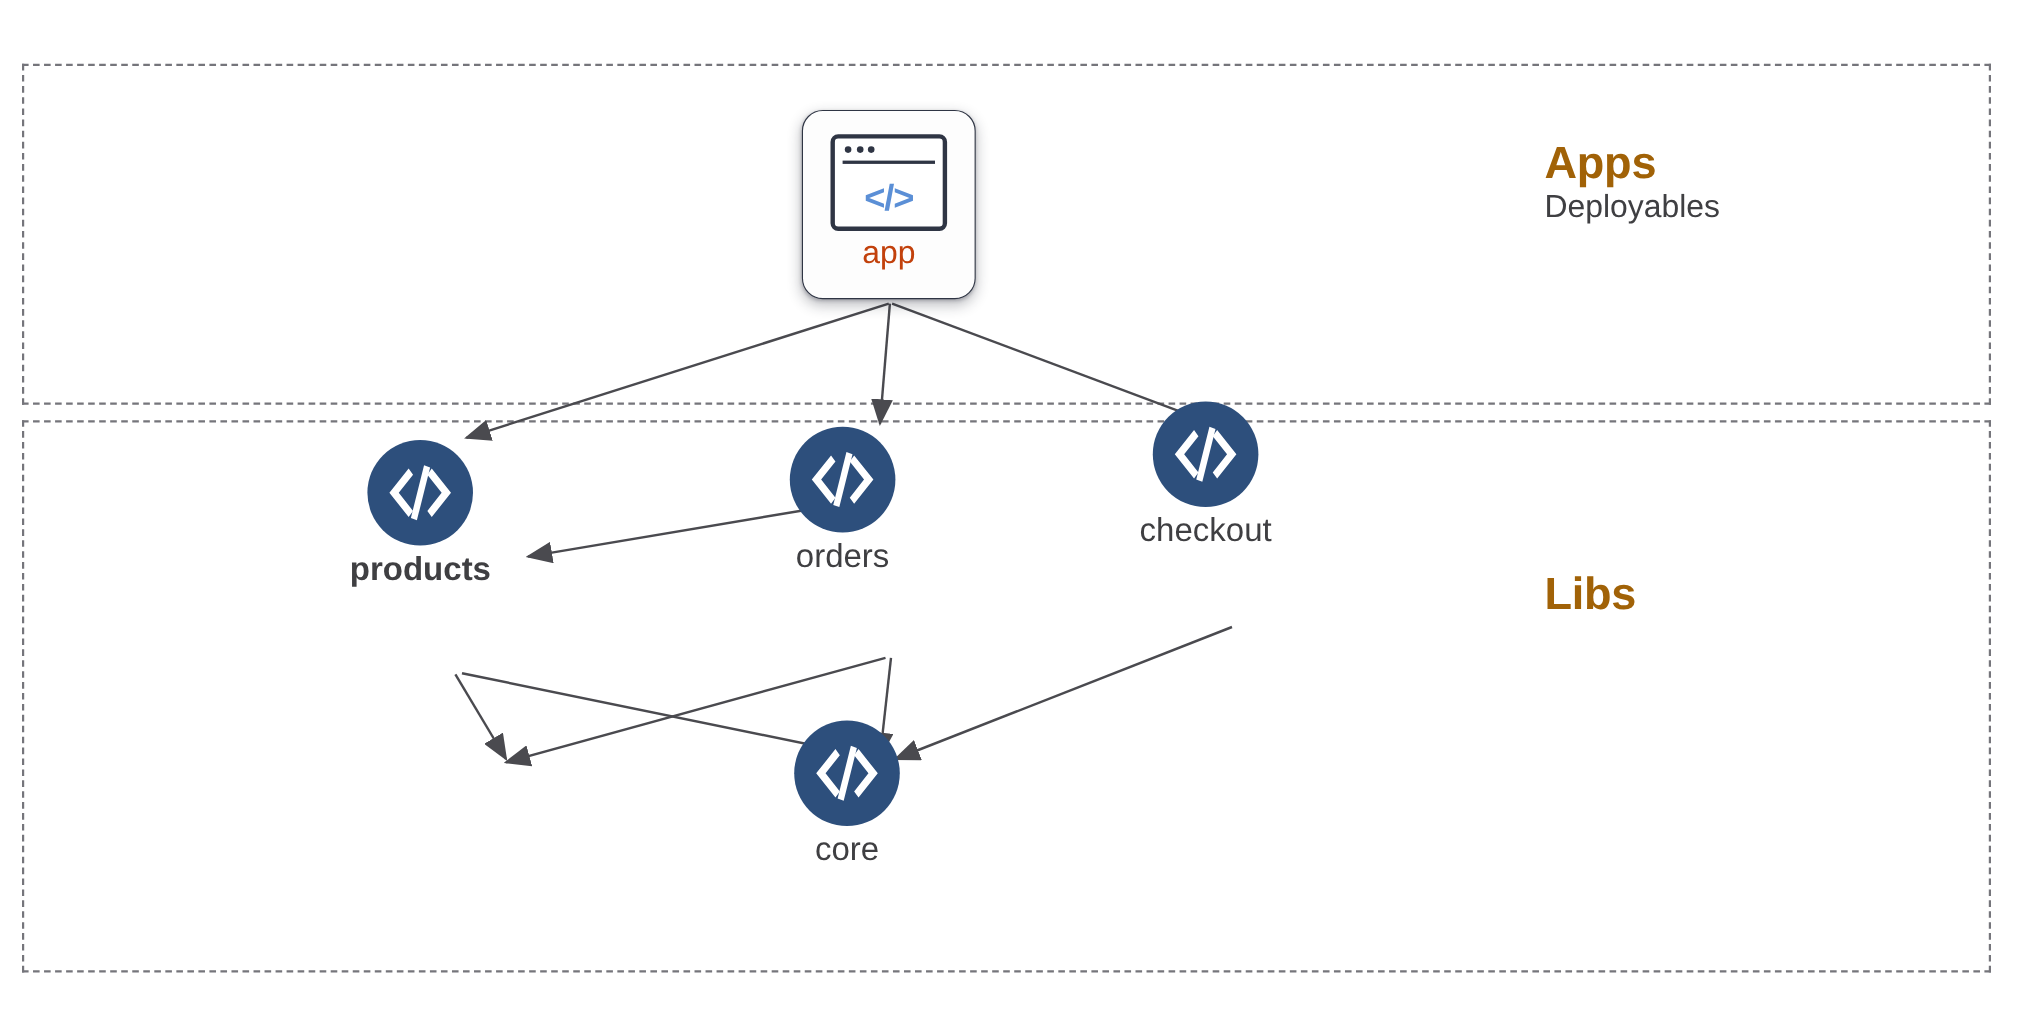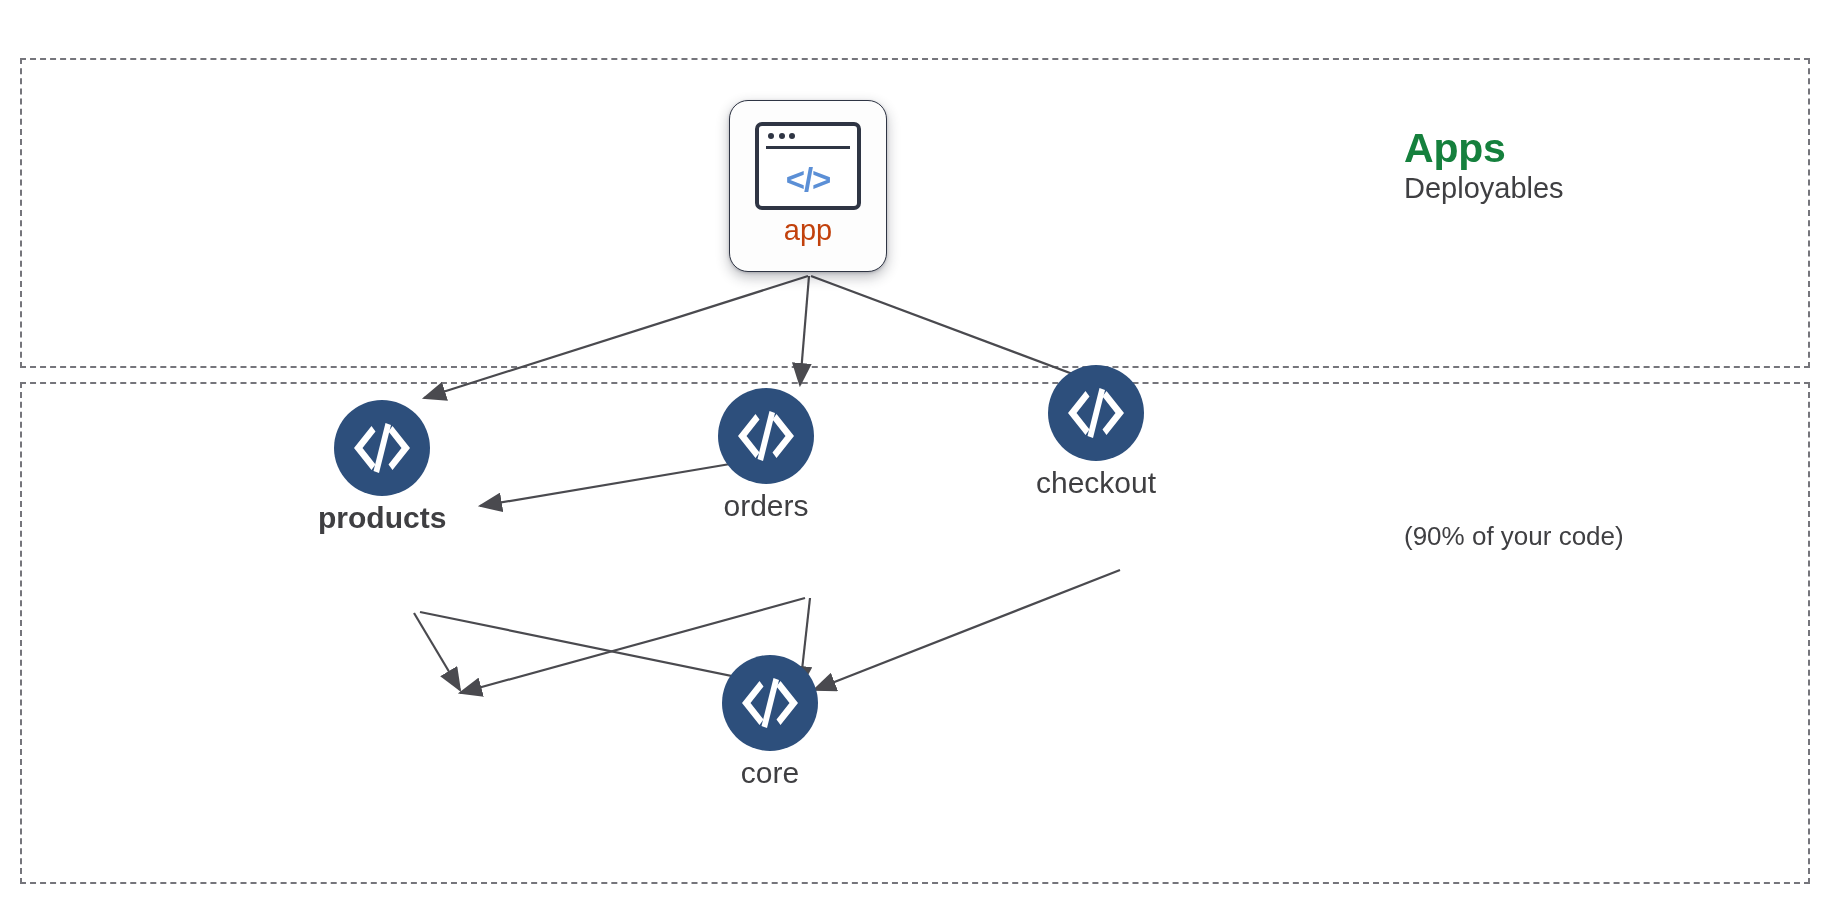--- a/index.html
+++ b/index.html
@@ -37,21 +37,21 @@
     color: #3c3c3f;
     text-align: left;
     white-space: nowrap;
   }
   .zone-caption .caption-title {
     display: block;
     font-size: 41px;
     font-weight: 700;
     letter-spacing: -0.2px;
     line-height: 1.02;
-    color: #15803d;
+    color: #a16207;
   }
   .zone-caption .caption-sub {
     display: block;
     font-size: 29px;
     font-weight: 400;
     line-height: 1.28;
     color: #3f3f42;
   }
   #caption-apps { left: 1404px; top: 128px; }
   #caption-libs { left: 1404px; top: 520px; }
@@ -184,21 +184,21 @@
 
   <div class="zone" id="zone-apps"></div>
   <div class="zone" id="zone-libs"></div>
 
   <div class="zone-caption" id="caption-apps">
     <span class="caption-title">Apps</span>
     <span class="caption-sub">Deployables</span>
   </div>
 
   <div class="zone-caption" id="caption-libs">
-    <span class="caption-sub">(90% of your code)</span>
+    <span class="caption-title">Libs</span>
   </div>
 
   <svg id="edges" viewBox="0 0 1838 920" width="1838" height="920" xmlns="http://www.w3.org/2000/svg">
     <defs>
       <marker id="arrowhead" markerWidth="11" markerHeight="9" refX="10" refY="4.5" orient="auto" markerUnits="strokeWidth">
         <path d="M0,0 L11,4.5 L0,9 Z" fill="#4a4a4f"></path>
       </marker>
     </defs>
 
     <line class="edge-line" x1="808" y1="276" x2="424" y2="398" marker-end="url(#arrowhead)"></line>

